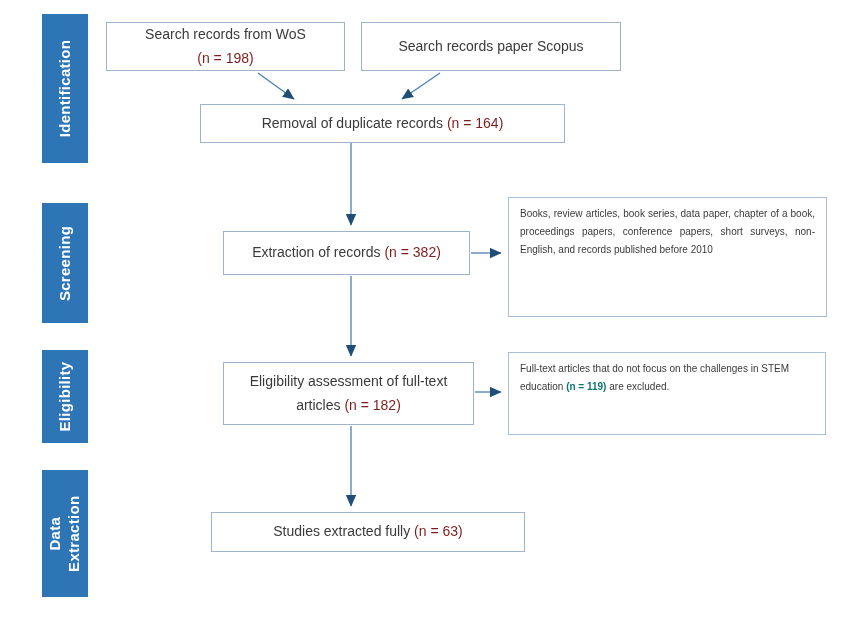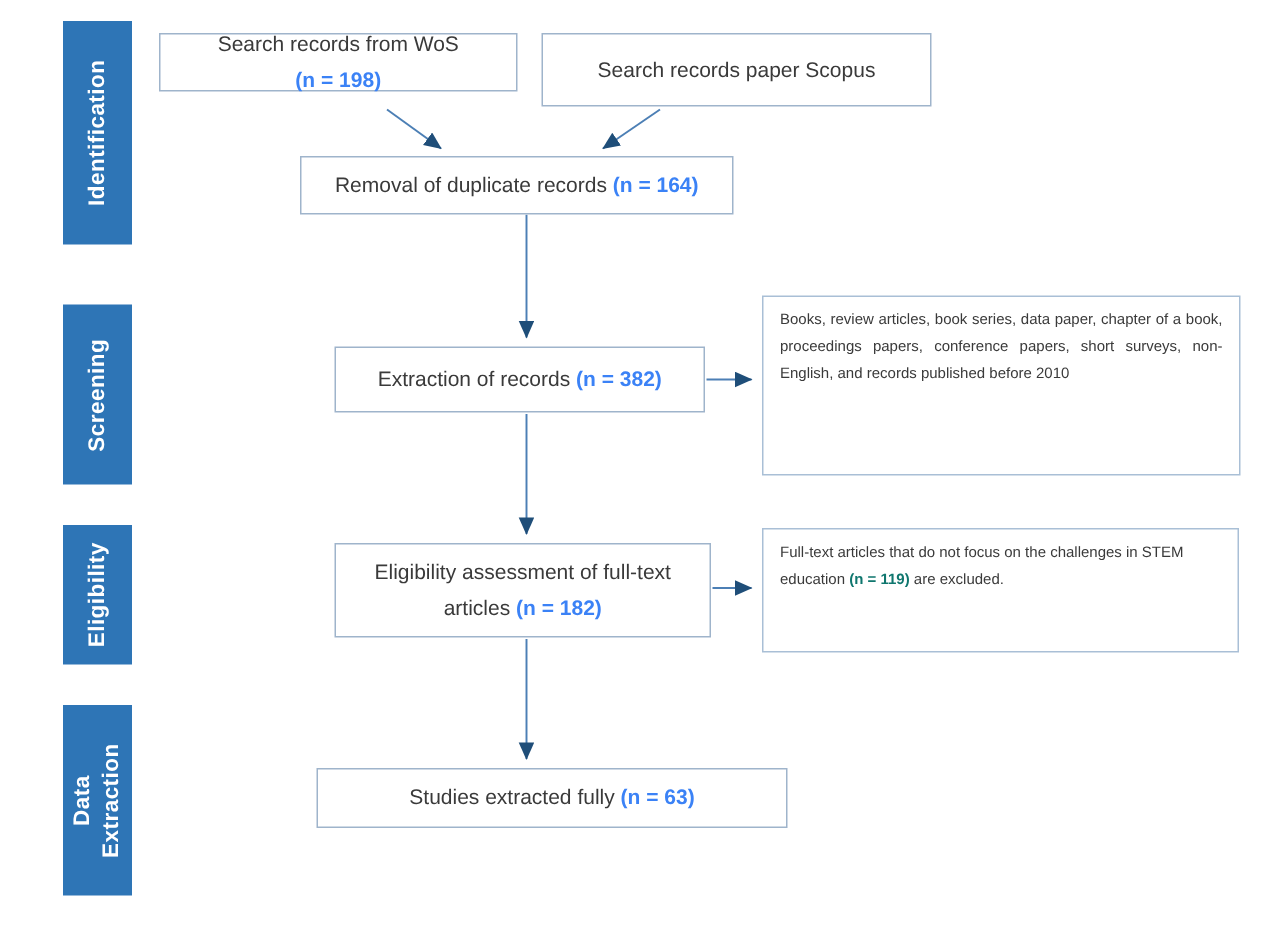--- a/index.html
+++ b/index.html
@@ -35,25 +35,25 @@
     position:absolute;
     background:#ffffff;
     border:1px solid #9FB4CB;
     box-sizing:border-box;
     display:flex;align-items:center;justify-content:center;
     text-align:center;
     font-size:14px;line-height:1.7;
     z-index:1;
     padding:2px 8px;
   }
-  .box b{font-weight:700;color:#3b82f6;}
+  .box b{font-weight:400;color:#7f1d1d;}
   .ln{display:block;}
-  #box-wos{left:106px;top:22px;width:239px;height:39px;}
+  #box-wos{left:106px;top:22px;width:239px;height:49px;}
   #box-scopus{left:361px;top:22px;width:260px;height:49px;}
-  #box-removal{left:200px;top:104px;width:289px;height:39px;}
+  #box-removal{left:200px;top:104px;width:365px;height:39px;}
   #box-screening{left:223px;top:231px;width:247px;height:44px;}
   #box-eligibility{left:223px;top:362px;width:251px;height:63px;}
   #box-extraction{left:211px;top:512px;width:314px;height:40px;}
   .sidebox{
     position:absolute;
     background:#ffffff;
     border:1px solid #A9BFD6;
     box-sizing:border-box;
     font-size:10px;line-height:1.78;
     padding:7px 11px;

